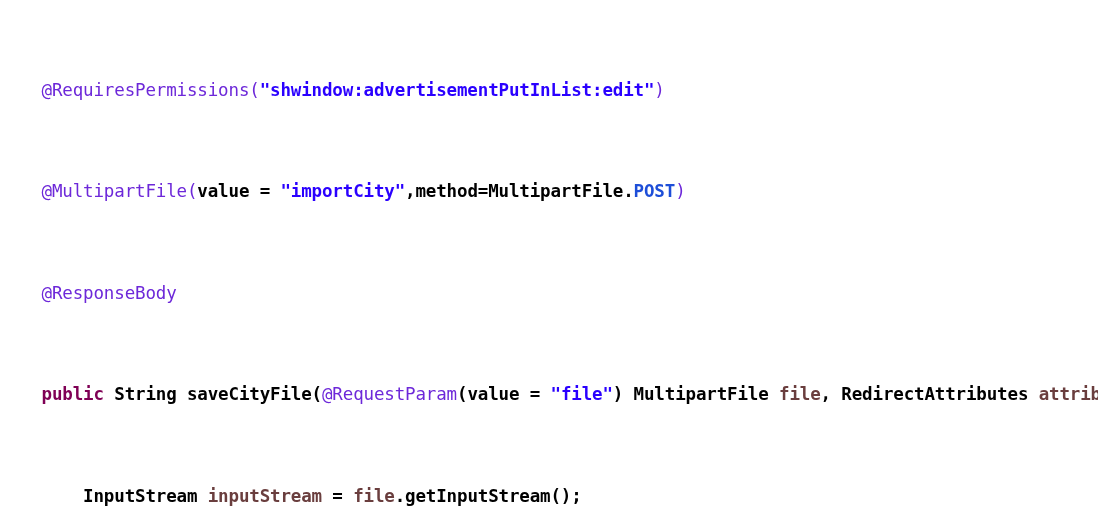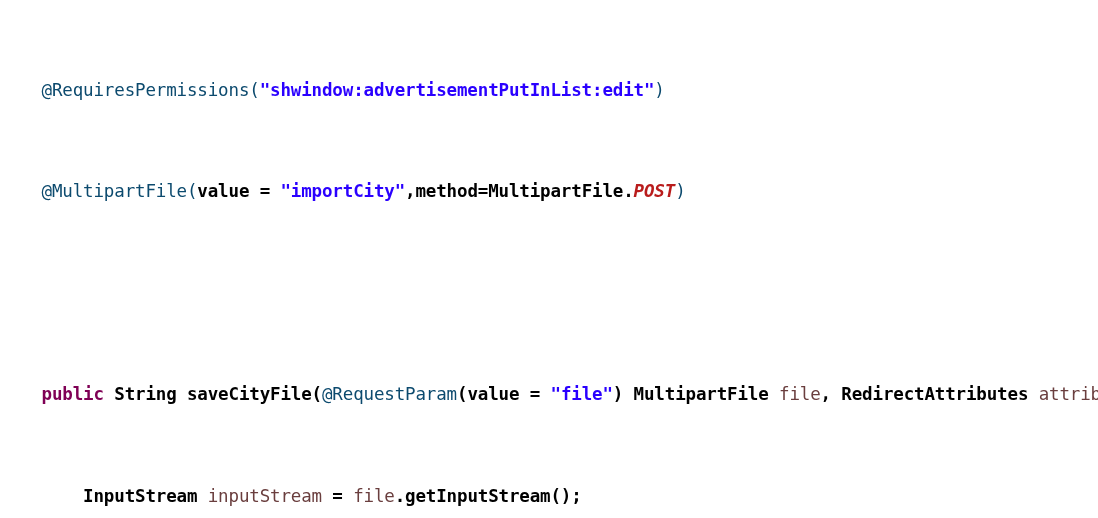--- a/index.html
+++ b/index.html
@@ -34,37 +34,37 @@
     letter-spacing: -0.15px;
     color: #000000;
   }
   .line {
     height: 25.35px;
     white-space: pre;
     display: block;
   }
   
   .kw       { color: #7F0055; font-weight: bold; }
-  .ann      { color: #0c4a6e; font-weight: normal; }
+  .ann      { color: #6d28d9; font-weight: normal; }
   .str      { color: #2A00FF; font-weight: bold; }
-  .stat     { color: #b91c1c; font-weight: bold; font-style: italic; }
-  .local    { color: #6A3E3E; font-weight: normal; text-align: center; }
+  .stat     { color: #1d4ed8; font-weight: bold; }
+  .local    { color: #6A3E3E; font-weight: bold; text-align: center; }
   .plain    { color: #000000; font-weight: bold; }
 </style>
 </head>
 <body>
 
 <div id="editor">
   <div class="code">
 
     <span class="line"><span class="plain">    </span><span class="ann">@RequiresPermissions(</span><span class="str">"shwindow:advertisementPutInList:edit"</span><span class="ann">)</span></span>
 
     <span class="line"><span class="plain">    </span><span class="ann">@MultipartFile(</span><span class="plain">value = </span><span class="str">"importCity"</span><span class="plain">,method=MultipartFile.</span><span class="stat">POST</span><span class="ann">)</span></span>
 
-    <span class="line"><span class="plain">    </span></span>
+    <span class="line"><span class="plain">    </span><span class="ann">@ResponseBody</span></span>
 
     <span class="line"><span class="plain">    </span><span class="kw">public</span><span class="plain"> String saveCityFile(</span><span class="ann">@RequestParam</span><span class="plain">(value = </span><span class="str">"file"</span><span class="plain">) MultipartFile </span><span class="local">file</span><span class="plain">, RedirectAttributes </span><span class="local">attributes</span></span>
 
     <span class="line"><span class="plain">        InputStream </span><span class="local">inputStream</span><span class="plain"> = </span><span class="local">file</span><span class="plain">.getInputStream();</span></span>
 
     
 
     
 
     

